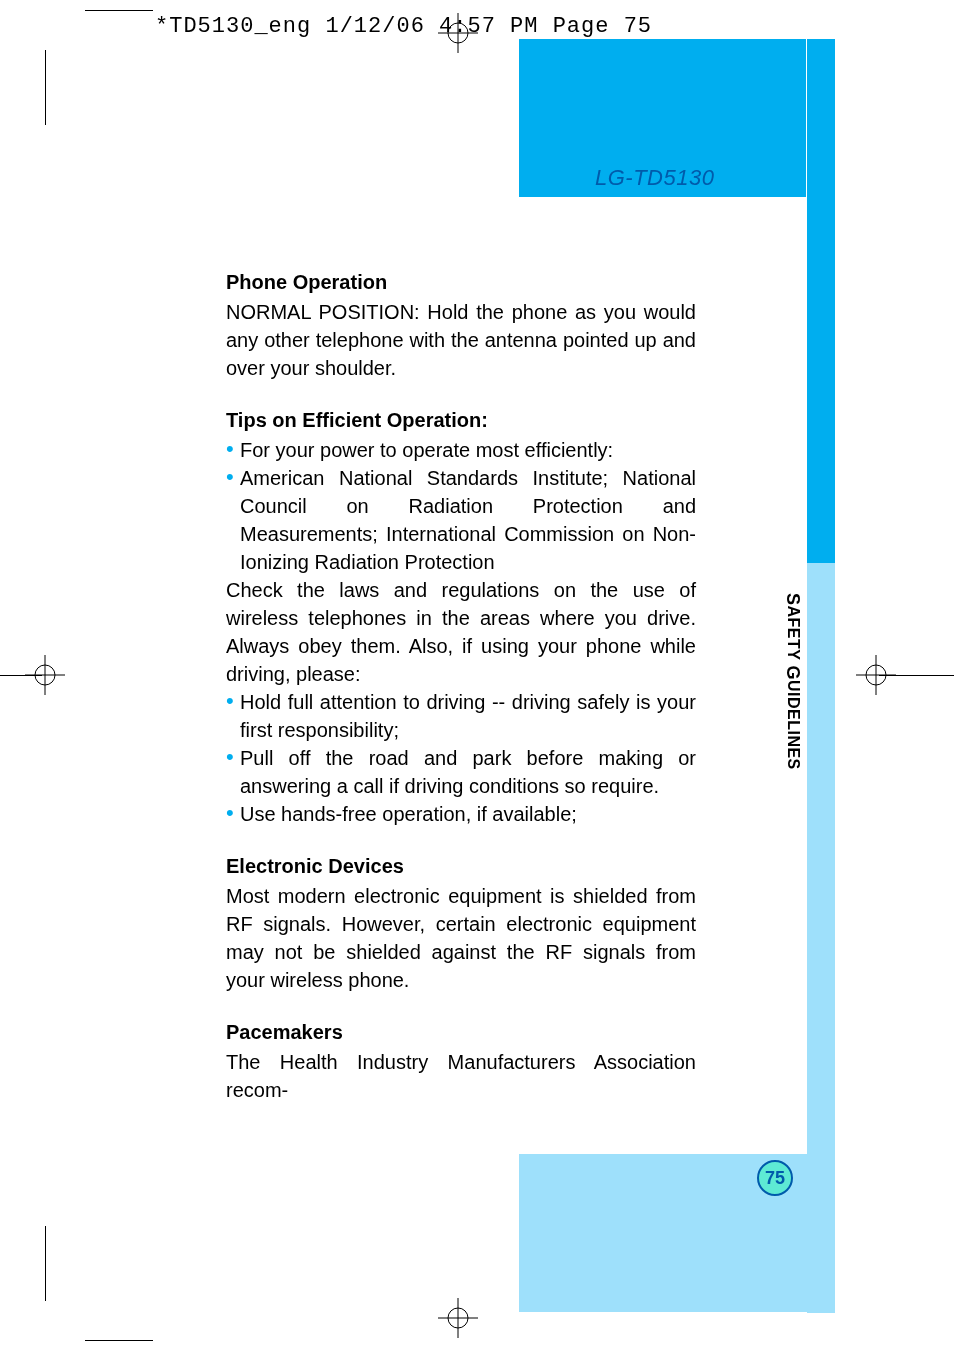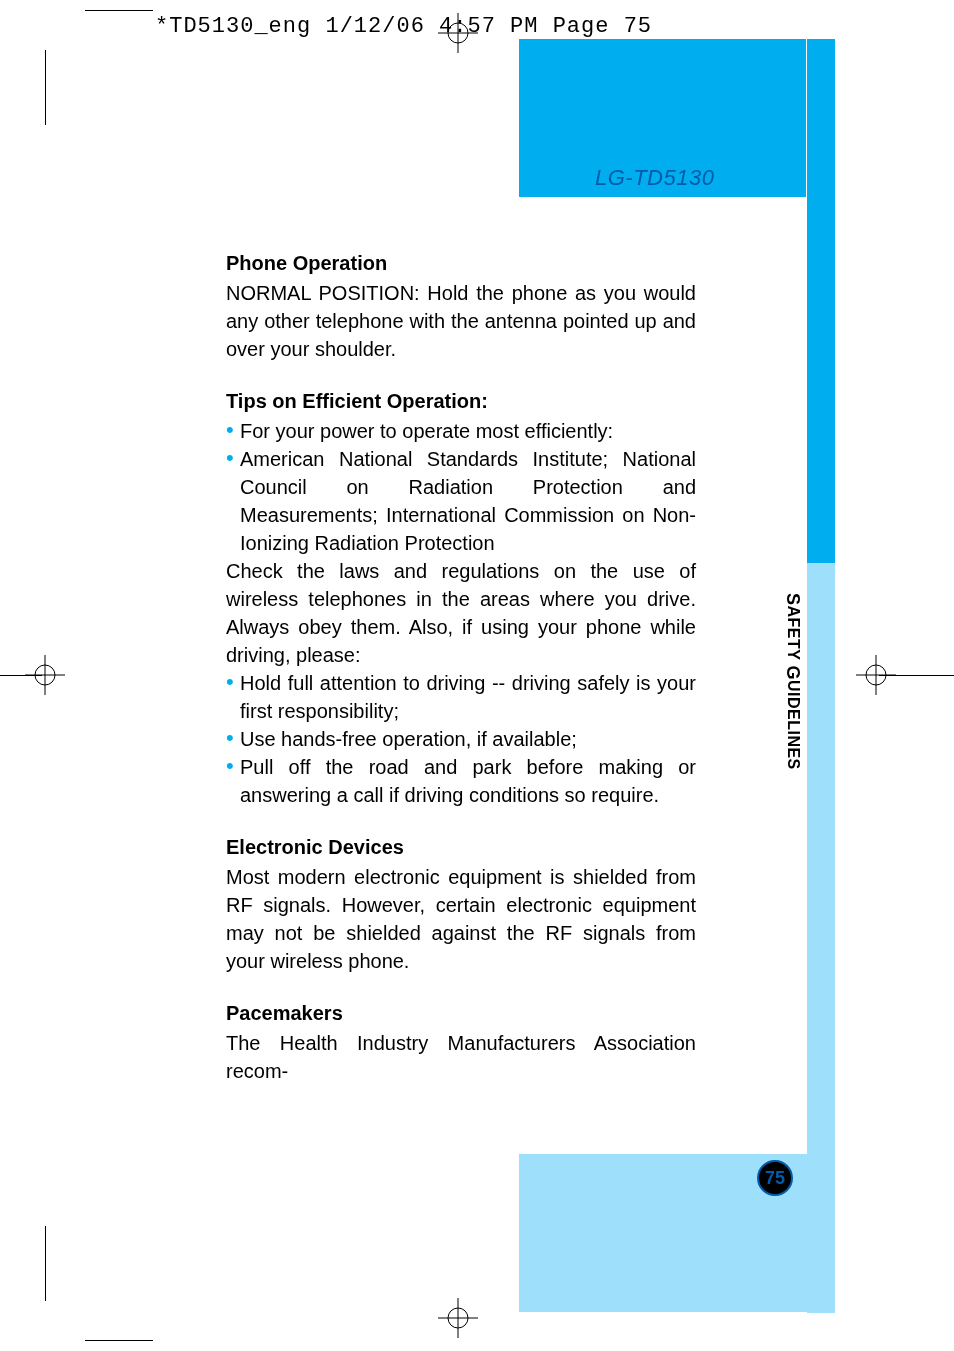--- a/index.html
+++ b/index.html
@@ -93,31 +93,31 @@
       position: absolute;
       bottom: 155px;
       right: 161px;
       width: 36px;
       height: 36px;
       border: 2.5px solid #005bab;
       border-radius: 18px;
       display: flex;
       align-items: center;
       justify-content: center;
-      background: #000000;
+      background: #5eead4;
       text-align: right;
     }
     .page-num-circle span {
       color: #005bab;
       font-weight: bold;
       font-size: 18px;
     }
     .content {
       position: absolute;
-      top: 249px;
+      top: 268px;
       left: 226px;
       width: 470px;
       color: #000;
       font-size: 20px;
       line-height: 1.4;
     }
     .content h3 {
       font-size: 20px;
       font-weight: bold;
       margin-top: 24px;
@@ -189,21 +189,21 @@
 <div class="content">
   <h3>Phone Operation</h3>
   <p>NORMAL POSITION: Hold the phone as you would any other telephone with the antenna pointed up and over your shoulder.</p>
 
   <h3>Tips on Efficient Operation:</h3>
   <div class="bullet">For your power to operate most efficiently:</div>
   <div class="bullet">American National Standards Institute; National Council on Radiation Protection and Measurements; International Commission on Non-Ionizing Radiation Protection</div>
 
   <p>Check the laws and regulations on the use of wireless telephones in the areas where you drive. Always obey them. Also, if using your phone while driving, please:</p>
   <div class="bullet">Hold full attention to driving -- driving safely is your first responsibility;</div>
+  <div class="bullet">Pull off the road and park before making or answering a call if driving conditions so require.</div>
   <div class="bullet">Use hands-free operation, if available;</div>
-  <div class="bullet">Pull off the road and park before making or answering a call if driving conditions so require.</div>
 
   <h3>Electronic Devices</h3>
   <p>Most modern electronic equipment is shielded from RF signals. However, certain electronic equipment may not be shielded against the RF signals from your wireless phone.</p>
 
   <h3>Pacemakers</h3>
   <p>The Health Industry Manufacturers Association recom-</p>
 </div>
 
 </body></html>

